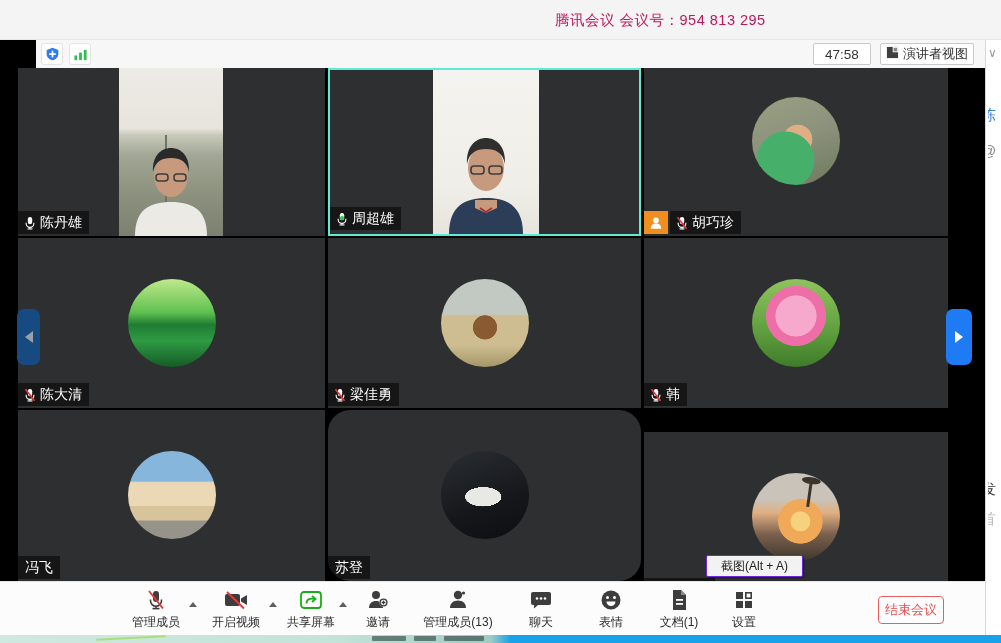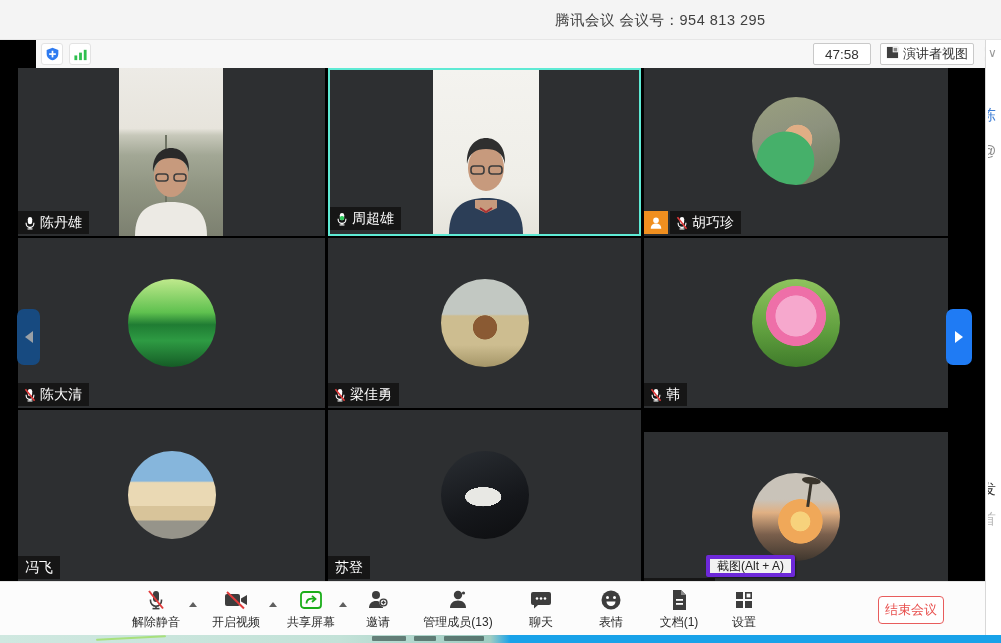--- a/index.html
+++ b/index.html
@@ -1,41 +1,41 @@
 <!DOCTYPE html>
 <html><head>
 <meta charset="utf-8">
 <style>
   * { margin:0; padding:0; box-sizing:border-box; }
   html,body { width:1001px; height:643px; overflow:hidden; font-family:"Liberation Sans","DejaVu Sans",sans-serif; background:#000; }
   .stage { position:relative; width:1001px; height:643px; background:#000; }
 
   
   .titlebar { position:absolute; left:0; top:0; width:1001px; height:40px; background:#f4f4f4; border-bottom:1px solid #e6e6e6; }
-  .titlebar .title { position:absolute; left:555px; top:11px; font-size:14.5px; color:#404040; letter-spacing:0.5px; }
+  .titlebar .title { position:absolute; left:555px; top:11px; font-size:14.5px; color:#be185d; letter-spacing:0.5px; }
 
   
   .subbar { position:absolute; left:0; top:40px; width:985px; height:28px; background:#f7f7f7;margin-left:36px; }
   .iconbtn { position:absolute; width:22px; height:22px; top:3px; background:#fff; border:1px solid #e3e3e3; border-radius:3px; display:flex; align-items:center; justify-content:center; }
   .timerbox { position:absolute; left:777px; top:3px; width:58px; height:22px; background:#fff; border:1px solid #c9c9c9; border-radius:2px; display:flex; align-items:center; justify-content:center; font-size:13.5px; color:#333; }
   .viewbox { position:absolute; left:844px; top:3px; width:94px; height:22px; background:#fff; border:1px solid #c9c9c9; border-radius:2px; display:flex; align-items:center; justify-content:center; gap:4px; font-size:13px; color:#333; cursor:pointer; }
   .fsbox { position:absolute; left:946px; top:4px; width:20px; height:20px; display:flex; align-items:center; justify-content:center; cursor:pointer; }
 
   
   .videoarea { position:absolute; left:0; top:68px; width:985px; height:513px; background:#000; }
   .tile { position:absolute; background:#2d2f31; overflow:hidden; }
   .tile.active { border:2px solid #5eead4; }
   .t0 { left:18px;  top:0;     width:307px; height:168px; }
   .t1 { left:328px; top:0;     width:313px; height:168px; }
   .t2 { left:644px; top:0;     width:304px; height:168px; }
   .t3 { left:18px;  top:170px; width:307px; height:170px; }
   .t4 { left:328px; top:170px; width:313px; height:170px; }
   .t5 { left:644px; top:170px; width:304px; height:170px; }
   .t6 { left:18px;  top:342px; width:307px; height:171px; }
-  .t7 { left:328px; top:342px; width:313px; height:171px; }
+  .t7 { left:328px; top:342px; width:313px; height:171px;border-radius:22px; }
   .t8 { left:644px; top:342px; width:304px; height:171px;margin-top:22px; }
 
   
   .camstrip { position:absolute; top:0; bottom:0; }
   .cam0 { left:101px; width:104px; background:linear-gradient(180deg,#edebe6 0%,#e7e4dc 36%,#c7c8ba 40%,#a2a795 52%,#8f9481 72%,#7c8070 100%); }
   .cam0 .shelf { position:absolute; left:46px; top:40%; width:2px; height:60%; background:#6e7363; }
   .cam1 { left:103px; width:106px; background:linear-gradient(180deg,#f4f3ef 0%,#efeee8 70%,#e6e4dc 100%); }
   .person { position:absolute; bottom:0; left:50%; transform:translateX(-50%); }
 
   
@@ -58,21 +58,21 @@
   .namelabel.noicon { padding-left:7px; }
   .hostbadge { width:24px; height:23px; background:#f08f1f; display:flex; align-items:center; justify-content:center; margin-right:2px; }
 
   
   .navleft { position:absolute; left:17px; top:309px; width:23px; height:56px; background:#174a80; border-radius:7px; display:flex; align-items:center; justify-content:center; cursor:pointer; }
   .navright { position:absolute; left:946px; top:309px; width:26px; height:56px; background:#1f7bf4; border-radius:7px; display:flex; align-items:center; justify-content:center; cursor:pointer; }
   .tri-l { width:0; height:0; border-top:6px solid transparent; border-bottom:6px solid transparent; border-right:8px solid #9aa0a6; }
   .tri-r { width:0; height:0; border-top:6px solid transparent; border-bottom:6px solid transparent; border-left:8px solid #fff; }
 
   
-  .tooltip { position:absolute; left:706px; top:555px; height:22px; background:#f2f2f2; border:4px solid #6d28d9; border-radius:2px; box-shadow:1px 1px 2px rgba(0,0,0,0.4); color:#222; font-size:12px; display:flex; align-items:center; padding:0 7px; z-index:5; }
+  .tooltip { position:absolute; left:706px; top:555px; height:22px; background:#f2f2f2; border:1px solid #6d28d9; border-radius:2px; box-shadow:1px 1px 2px rgba(0,0,0,0.4); color:#222; font-size:12px; display:flex; align-items:center; padding:0 14px; z-index:5; }
 
   
   .bottombar { position:absolute; left:0; top:581px; width:985px; height:54px; background:#fcfcfc; border-top:1px solid #e5e5e5; display:flex; padding-left:116px; }
   .tbtn { position:relative; height:54px; display:flex; flex-direction:column; align-items:center; justify-content:center; gap:2px; cursor:pointer; }
   .tbtn .ticon { height:24px; display:flex; align-items:center; justify-content:center; }
   .tbtn .tlabel { font-size:12px; color:#2b2b2b; white-space:nowrap; }
   .w80{width:80px;} .w70{width:70px;} .w64{width:64px;} .w96{width:96px;} .w66{width:66px;}
   .caret { position:absolute; right:-1px; top:20px; width:0; height:0; border-left:4px solid transparent; border-right:4px solid transparent; border-bottom:5px solid #5f5f5f; cursor:pointer; }
   .endbtn { position:absolute; left:878px; top:596px; width:66px; height:28px; background:#fff; border:1px solid #e85d5d; border-radius:4px; color:#e8504e; font-size:13px; display:flex; align-items:center; justify-content:center; cursor:pointer; }
 
@@ -305,21 +305,21 @@
     <div class="tbtn w80">
       <div class="ticon">
         <svg width="22" height="22" viewBox="0 0 22 22">
             <rect x="8" y="2" width="6" height="11" rx="3" fill="#3d3d3d"></rect>
             <path d="M5.5 10.5v1.2a5.5 5.5 0 0 0 11 0v-1.2" fill="none" stroke="#3d3d3d" stroke-width="1.6"></path>
             <line x1="11" y1="17.4" x2="11" y2="19.4" stroke="#3d3d3d" stroke-width="1.6"></line>
             <line x1="7.5" y1="19.6" x2="14.5" y2="19.6" stroke="#3d3d3d" stroke-width="1.6"></line>
             <line x1="4" y1="2" x2="18" y2="19.5" stroke="#e23b3b" stroke-width="2"></line>
           </svg>
       </div>
-      <div class="tlabel">解除静音</div>
+      <div class="tlabel">管理成员</div>
       <div class="caret"></div>
     </div>
 
     <div class="tbtn w80">
       <div class="ticon">
         <svg width="26" height="20" viewBox="0 0 26 20">
             <rect x="2" y="4" width="15" height="12" rx="2" fill="#3d3d3d"></rect>
             <path d="M18 8.5l6-3.5v10l-6-3.5z" fill="#3d3d3d"></path>
             <line x1="4" y1="2" x2="21" y2="18.5" stroke="#e23b3b" stroke-width="2"></line>
           </svg>

